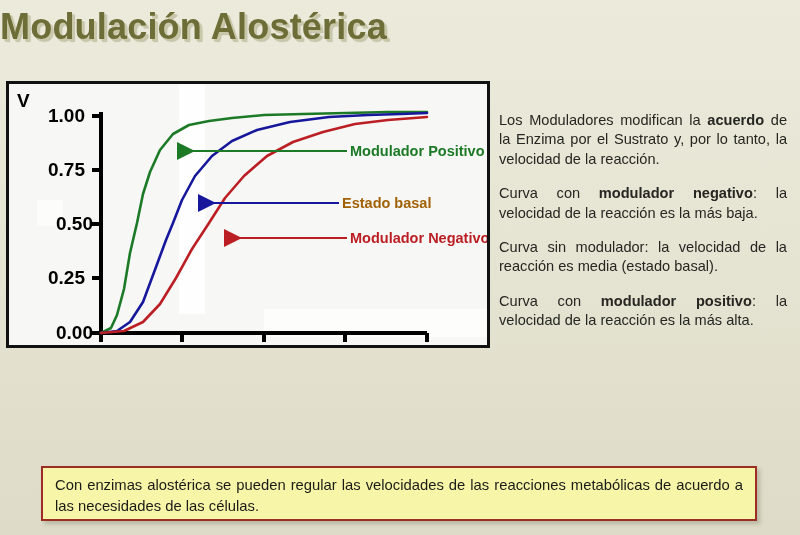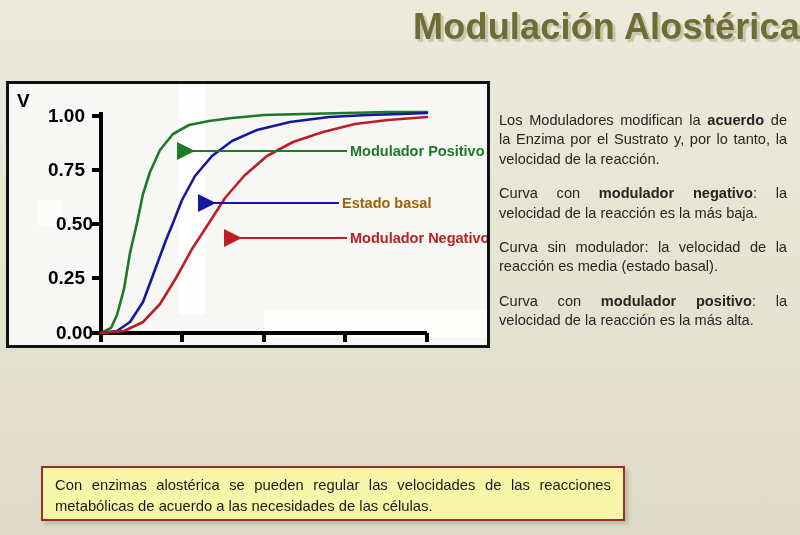--- a/index.html
+++ b/index.html
@@ -21,21 +21,21 @@
     background:
       linear-gradient(180deg, #eceadb 0%, #e7e5d4 38%, #e2e0cd 72%, #dedcc8 100%);
   }
 
   
   #title {
     position: absolute;
     top: 6px;
     left: 0;
     width: 800px;
-    text-align: right;
+    text-align: left;
     font-size: 36px;
     font-weight: bold;
     color: #6d6d38;
     letter-spacing: .2px;
     text-shadow: 2px 2px 0 #c9c8a8, 3px 3px 1px rgba(120,120,80,.35);
     font-family: "Liberation Sans", sans-serif;
   }
 
   
   #chart-frame {
@@ -100,21 +100,21 @@
     font-family: "Liberation Sans", sans-serif;
   }
   #text-col p:last-child { margin-bottom: 0; }
   #text-col b { font-weight: bold; }
 
   
   #callout {
     position: absolute;
     left: 41px;
     top: 466px;
-    width: 584px;
+    width: 716px;
     height: 55px;
     box-sizing: border-box;
     background: #f7f6a8;
     border: 2px solid #9b2f26;
     padding: 7px 12px 4px 12px;
     box-shadow: 3px 3px 4px rgba(90,90,60,.28);
   }
   #callout p {
     margin: 0;
     font-size: 14.8px;

